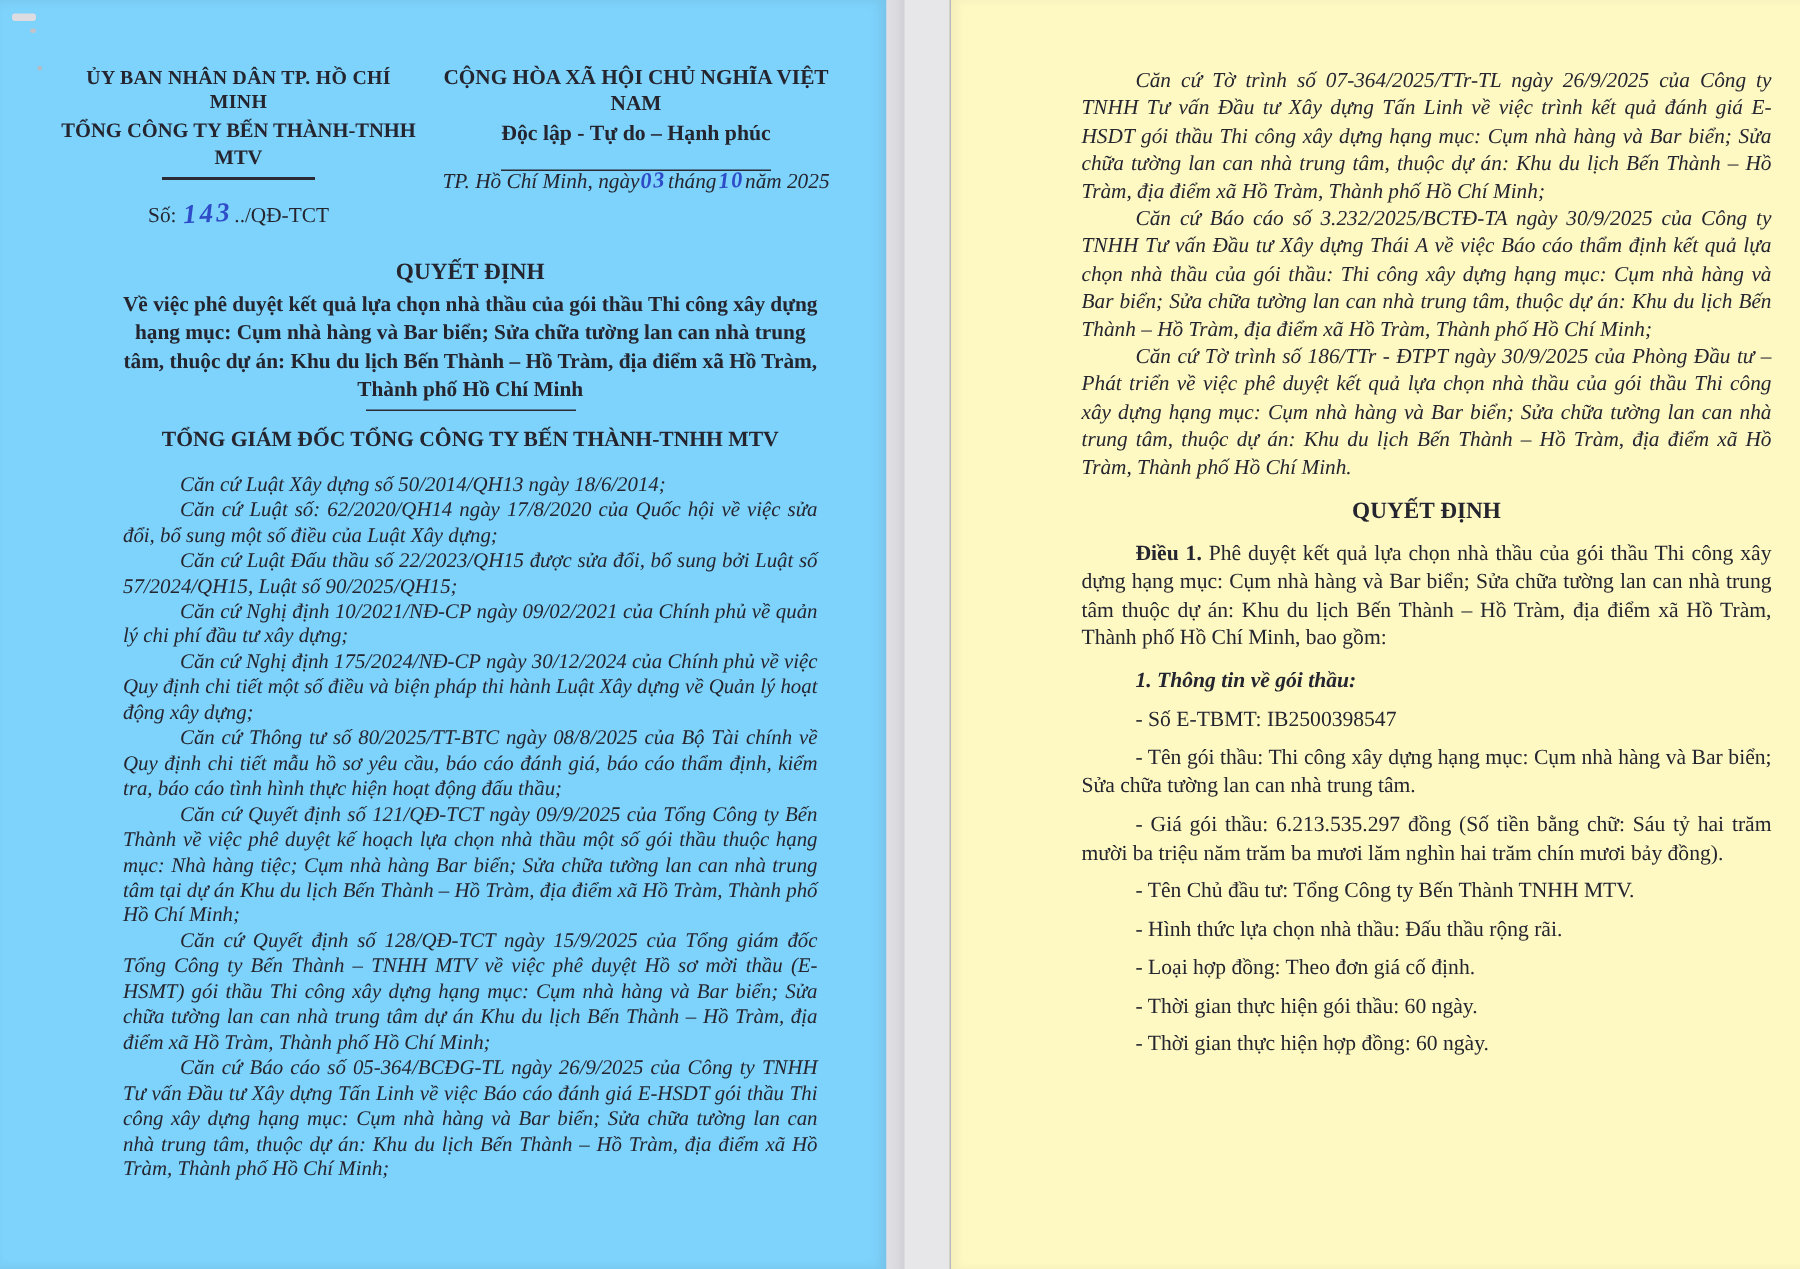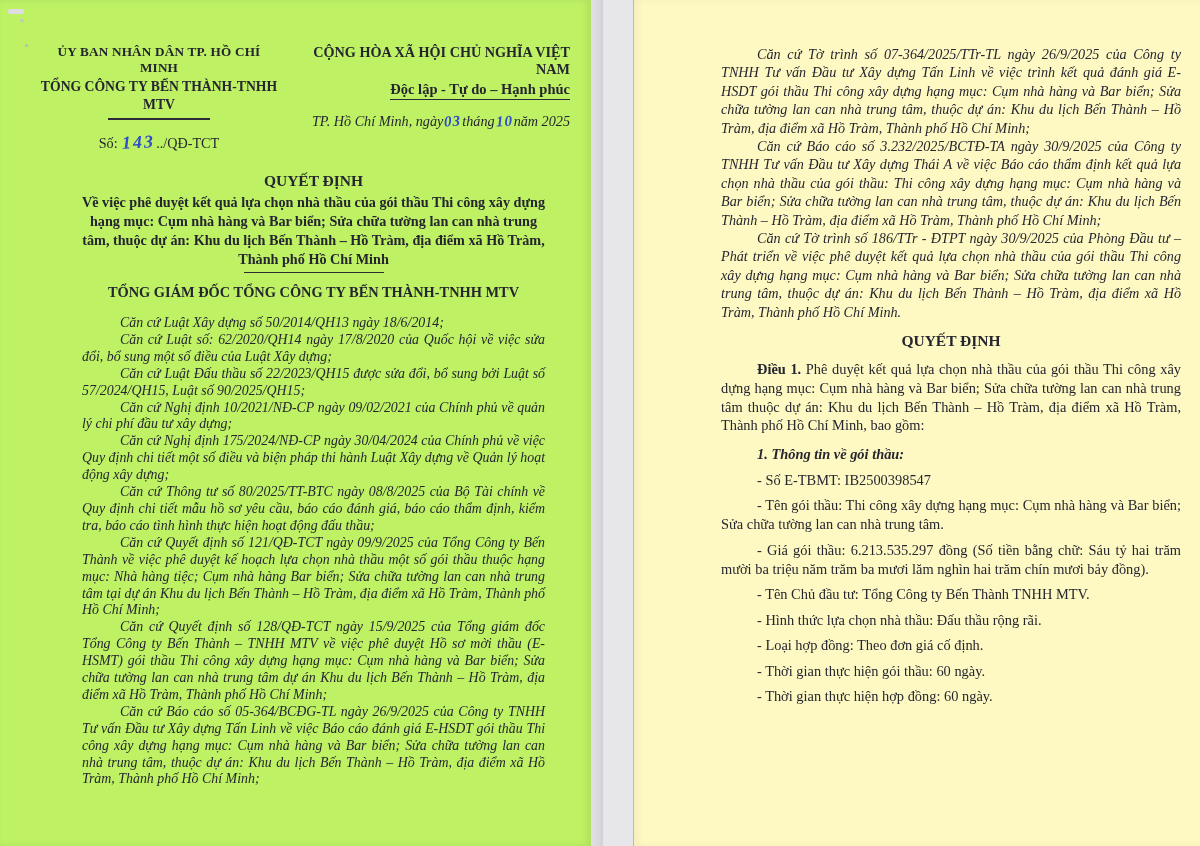--- a/index.html
+++ b/index.html
@@ -4,49 +4,49 @@
 <style>
   html,body { margin:0; padding:0; }
   body {
     width:1200px; height:846px; overflow:hidden;
     background:#e7e7ea;
     font-family:"Liberation Serif","DejaVu Serif",serif;
     color:#25252f;
   }
   .canvas { position:relative; width:1200px; height:846px; }
 
-  .page { position:absolute; top:0; height:846px; background:#bef264; }
+  .page { position:absolute; top:0; height:846px; background:#7dd3fc; }
   .page-left {
     left:0; width:591px;
     box-shadow: inset -4px 0 7px rgba(60,60,70,0.10);
   }
   .page-right {
     left:633px; width:597px; background:#fef9c3;
     border-left:1.5px solid #b8b8bf;
     box-shadow: inset 4px 0 6px rgba(60,60,70,0.06);
   }
   .seam {
     position:absolute; top:0; left:591px; width:12px; height:846px;
     background:linear-gradient(90deg,#e0e0e4,#d9d9de 60%,#cfcfd6);
   }
 
   .inner-left  { padding:44px 46px 0 82px; }
   .inner-right { padding:45px 50px 0 87px; }
 
   
   .hdr { display:flex; margin-left:-42px; width:530px; }
   .hdr-org { width:238px; text-align:center; }
-  .hdr-rep { width:292px; text-align:right; }
+  .hdr-rep { width:292px; text-align:center; }
   .org1 { font-weight:bold; font-size:13.2px; line-height:16px; letter-spacing:.2px; }
   .org2 { font-weight:bold; font-size:13.7px; line-height:18px; margin-top:2px; }
   .rule-org { width:102px; height:1.5px; background:#2b2b35; margin:4px auto 0; }
   .doc-no { margin-top:12px; font-size:14.2px; line-height:20px; }
   .rep1 { font-weight:bold; font-size:14.2px; line-height:17px; }
   .rep2 { font-weight:bold; font-size:14.5px; line-height:19px; margin-top:2px; }
-  .rep2 > span { border-bottom:1.5px solid #2b2b35; padding-bottom:2px; }
+  .rep2 > span { border-bottom:1.5px solid #2b2b35; padding-bottom:16px; }
   .dateline { font-style:italic; font-size:14.2px; line-height:18px; margin-top:13px; white-space:nowrap; }
 
   .hand {
     color:#2e4cc8; font-weight:bold; font-style:italic;
     display:inline-block; transform:rotate(-3deg);
   }
   .hand-no { font-size:18px; letter-spacing:2px; margin:0 1px; }
   .hand-date { font-size:15px; letter-spacing:1px; margin:0 1px; }
 
   
@@ -112,21 +112,21 @@
       <div class="cites-left">
 
           <p>Căn cứ Luật Xây dựng số 50/2014/QH13 ngày 18/6/2014;</p>
 
           <p>Căn cứ Luật số: 62/2020/QH14 ngày 17/8/2020 của Quốc hội về việc sửa đổi, bổ sung một số điều của Luật Xây dựng;</p>
 
           <p>Căn cứ Luật Đấu thầu số 22/2023/QH15 được sửa đổi, bổ sung bởi Luật số 57/2024/QH15, Luật số 90/2025/QH15;</p>
 
           <p>Căn cứ Nghị định 10/2021/NĐ-CP ngày 09/02/2021 của Chính phủ về quản lý chi phí đầu tư xây dựng;</p>
 
-          <p>Căn cứ Nghị định 175/2024/NĐ-CP ngày 30/04/2024 của Chính phủ về việc Quy định chi tiết một số điều và biện pháp thi hành Luật Xây dựng về Quản lý hoạt động xây dựng;</p>
+          <p>Căn cứ Nghị định 175/2024/NĐ-CP ngày 30/12/2024 của Chính phủ về việc Quy định chi tiết một số điều và biện pháp thi hành Luật Xây dựng về Quản lý hoạt động xây dựng;</p>
 
 
 
           <p>Căn cứ Thông tư số 80/2025/TT-BTC ngày 08/8/2025 của Bộ Tài chính về Quy định chi tiết mẫu hồ sơ yêu cầu, báo cáo đánh giá, báo cáo thẩm định, kiểm tra, báo cáo tình hình thực hiện hoạt động đấu thầu;</p>
 
           <p>Căn cứ Quyết định số 121/QĐ-TCT ngày 09/9/2025 của Tổng Công ty Bến Thành về việc phê duyệt kế hoạch lựa chọn nhà thầu một số gói thầu thuộc hạng mục: Nhà hàng tiệc; Cụm nhà hàng Bar biển; Sửa chữa tường lan can nhà trung tâm tại dự án Khu du lịch Bến Thành – Hồ Tràm, địa điểm xã Hồ Tràm, Thành phố Hồ Chí Minh;</p>
 
           <p>Căn cứ Quyết định số 128/QĐ-TCT ngày 15/9/2025 của Tổng giám đốc Tổng Công ty Bến Thành – TNHH MTV về việc phê duyệt Hồ sơ mời thầu (E-HSMT) gói thầu Thi công xây dựng hạng mục: Cụm nhà hàng và Bar biển; Sửa chữa tường lan can nhà trung tâm dự án Khu du lịch Bến Thành – Hồ Tràm, địa điểm xã Hồ Tràm, Thành phố Hồ Chí Minh;</p>
 
           <p>Căn cứ Báo cáo số 05-364/BCĐG-TL ngày 26/9/2025 của Công ty TNHH Tư vấn Đầu tư Xây dựng Tấn Linh về việc Báo cáo đánh giá E-HSDT gói thầu Thi công xây dựng hạng mục: Cụm nhà hàng và Bar biển; Sửa chữa tường lan can nhà trung tâm, thuộc dự án: Khu du lịch Bến Thành – Hồ Tràm, địa điểm xã Hồ Tràm, Thành phố Hồ Chí Minh;</p>

